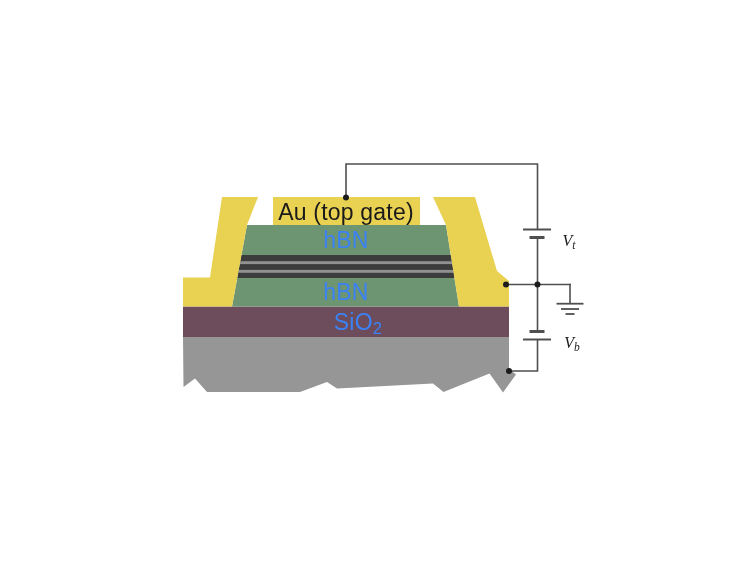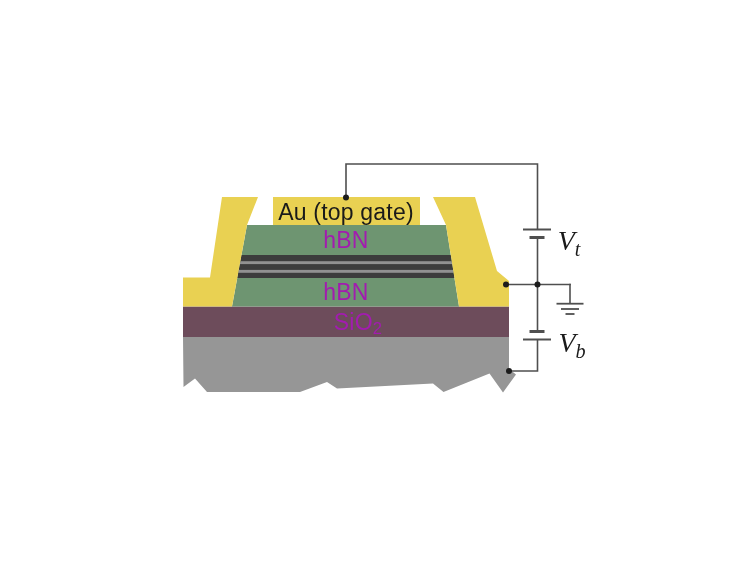--- a/index.html
+++ b/index.html
@@ -12,37 +12,37 @@
     font-family: "Liberation Sans", sans-serif;
   }
   .figure-canvas svg {
     position: absolute;
     left: 0; top: 0;
   }
   .lbl {
     position: absolute;
     transform: translate(-50%, -50%);
     font-size: 23px;
-    color: #a21caf;
+    color: #3b82f6;
     white-space: nowrap;
     letter-spacing: 0.2px;
     line-height: 1;
   }
   .lbl.dark { color: #1a1a1a; }
   .lbl sub {
     font-size: 0.72em;
     line-height: 0;
     vertical-align: -0.25em;
   }
   .vlbl {
     position: absolute;
     transform: translate(-50%, -50%);
     font-family: "Liberation Serif", serif;
     font-style: italic;
-    font-size: 28px;
+    font-size: 16px;
     color: #1a1a1a;
     white-space: nowrap;
     line-height: 1;
   }
   .vlbl sub {
     font-size: 0.72em;
     line-height: 0;
     vertical-align: -0.3em;
   }
 </style>

